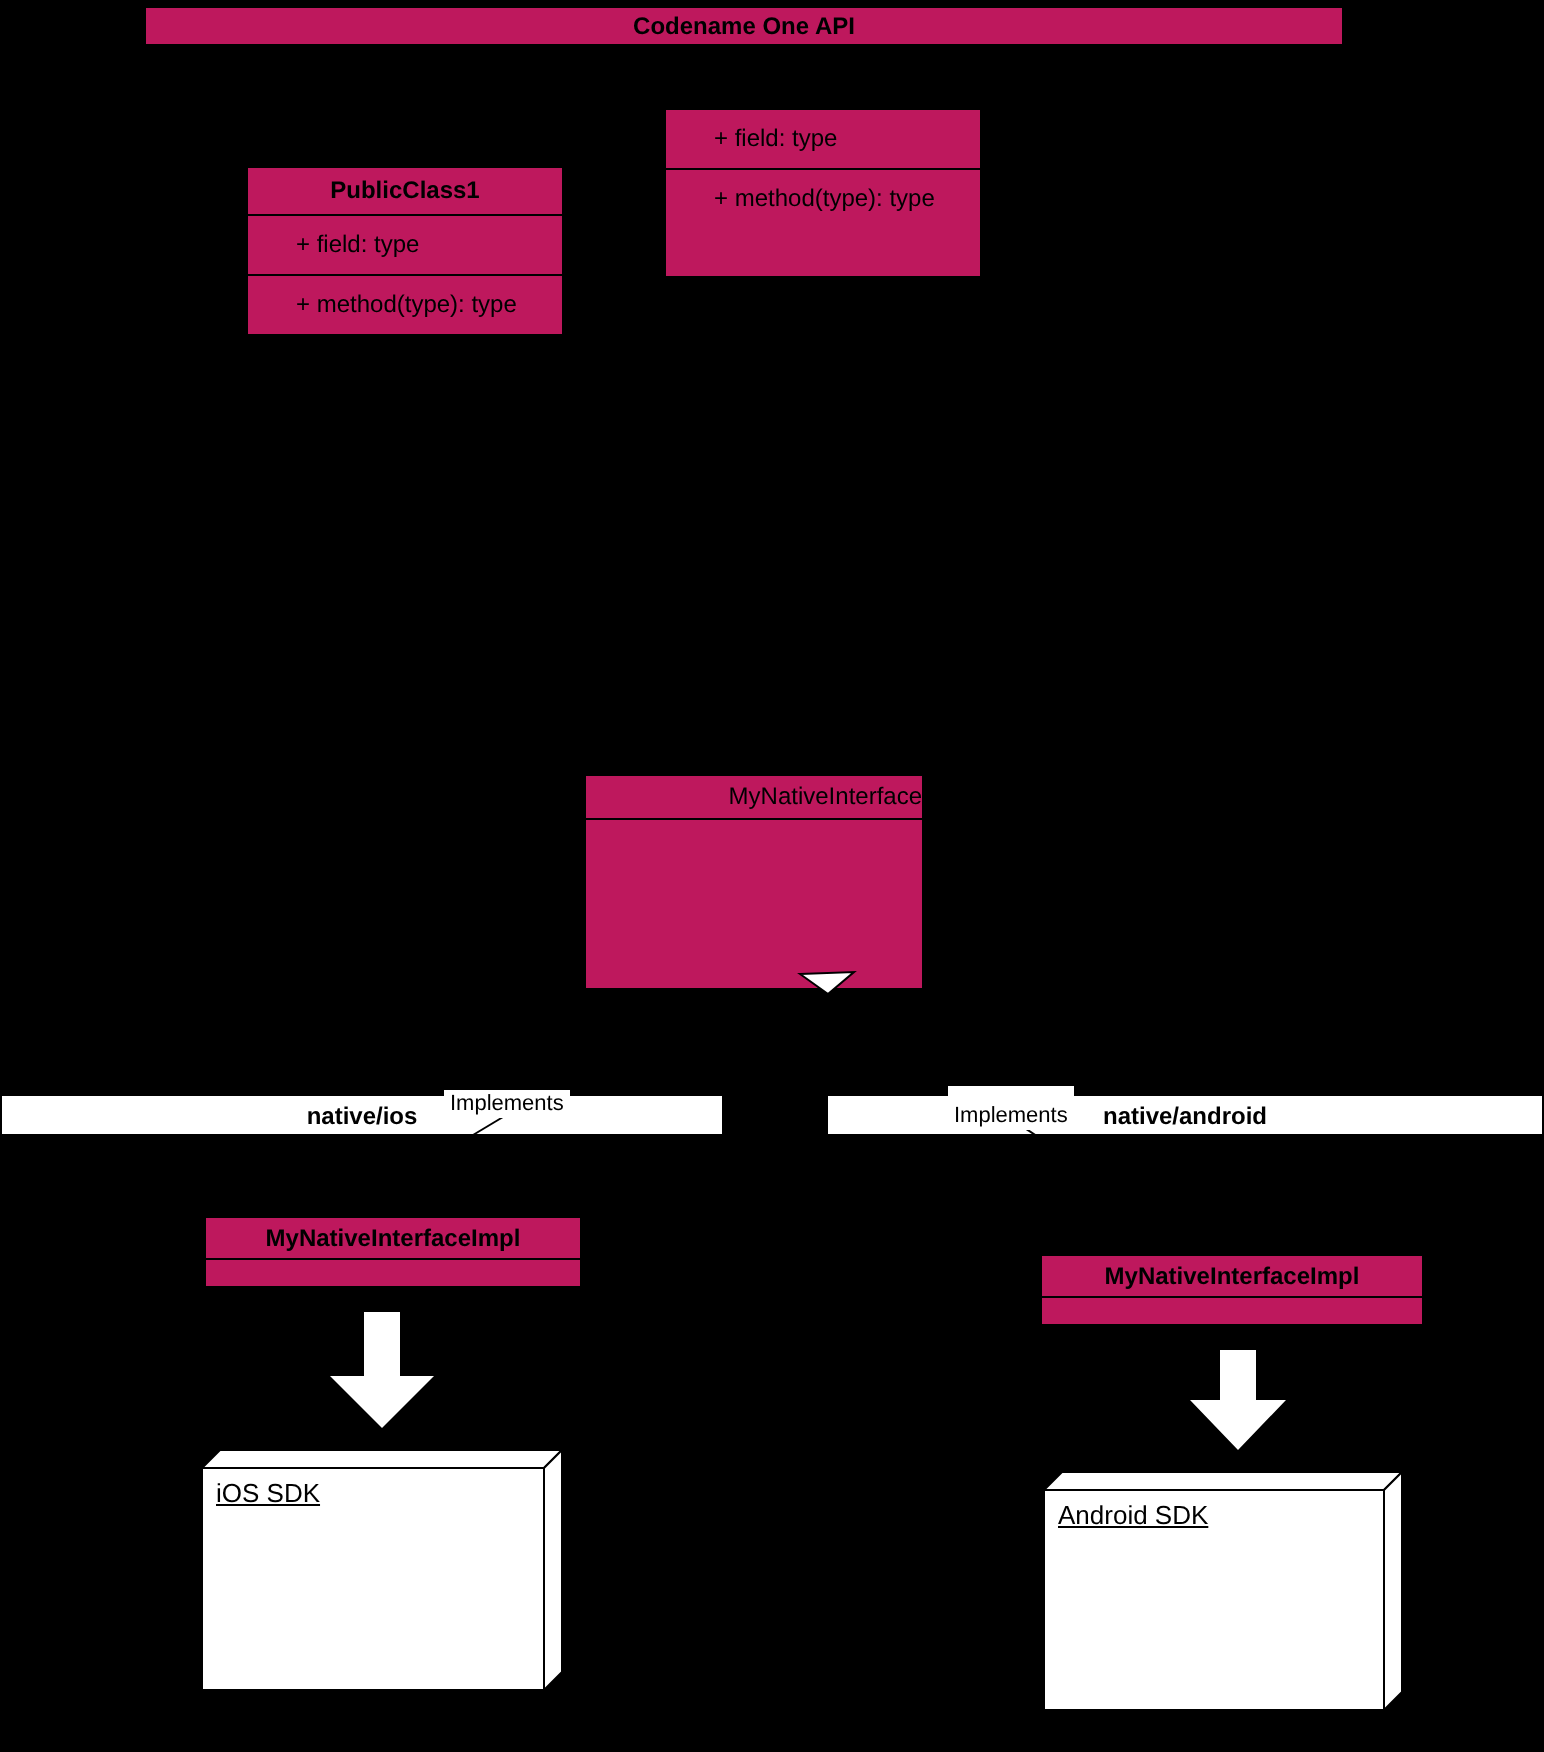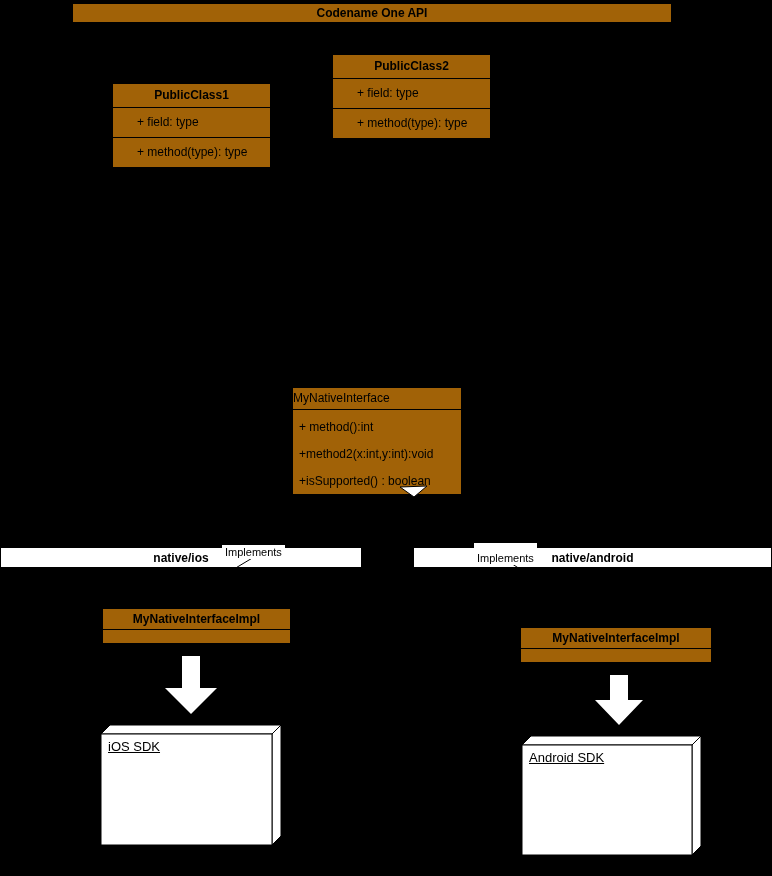--- a/index.html
+++ b/index.html
@@ -11,21 +11,21 @@
     position: relative;
     width: 772px;
     height: 876px;
     background: #000000;
     font-family: "Liberation Sans", "DejaVu Sans", sans-serif;
     color: #000;
     overflow: hidden;
   }
   .abs { position: absolute; box-sizing: border-box; }
   .white-box {
-    background: #a16207;
+    background: #be185d;
     border: 1px solid #000;
   }
   
   .api-header {
     left: 72px; top: 3px; width: 600px; height: 20px;
     font-size: 12px; font-weight: bold;
     text-align: center; line-height: 19px;
     z-index: 1;
   }
   
@@ -37,21 +37,21 @@
     overflow: hidden; white-space: nowrap;
   }
   .uml-row {
     font-size: 12px; padding-left: 24px;
     height: 29px; line-height: 29px;
     white-space: nowrap; overflow: hidden;
   }
   .uml-row.sep { border-bottom: 1px solid #000; }
   
   .iface-title {
-    font-size: 12px; font-weight: normal; text-align: left;
+    font-size: 12px; font-weight: normal; text-align: right;
     border-bottom: 1px solid #000;
     height: 21px; line-height: 21px;
   }
   .iface-methods { padding: 4px 0 0 6px; }
   .iface-method {
     font-size: 12px; line-height: 27px; height: 27px;
     white-space: nowrap; overflow: hidden;
   }
   
   .platform-bar {
@@ -91,39 +91,33 @@
 </style>
 </head>
 <body>
 
 <div class="canvas">
 
   <div class="abs white-box api-header">
     <span>Codename One API</span>
   </div>
 
-  <div class="abs white-box uml-class" style="left:112px; top:83px; width:159px; height:85px;">
+  <div class="abs white-box uml-class" style="left:123px; top:83px; width:159px; height:85px;">
     <div class="uml-title">PublicClass1</div>
     <div class="uml-row sep">+ field: type</div>
     <div class="uml-row">+ method(type): type</div>
   </div>
 
   <div class="abs white-box uml-class" style="left:332px; top:54px; width:159px; height:85px;">
-    <div class="uml-title">PublicClass2</div>
     <div class="uml-row sep">+ field: type</div>
     <div class="uml-row">+ method(type): type</div>
   </div>
 
   <div class="abs white-box uml-class" style="left:292px; top:387px; width:170px; height:108px;">
     <div class="iface-title">MyNativeInterface</div>
-    <div class="iface-methods">
-      <div class="iface-method">+ method():int</div>
-      <div class="iface-method">+method2(x:int,y:int):void</div>
-      <div class="iface-method">+isSupported() : boolean</div>
-    </div>
   </div>
 
   <div class="abs platform-bar" style="left:413px; width:359px;">
     <div class="platform-bar-label">native/android</div>
   </div>
 
   <div class="abs platform-bar" style="left:0px; width:362px;">
     <div class="platform-bar-label">native/ios</div>
   </div>
 

